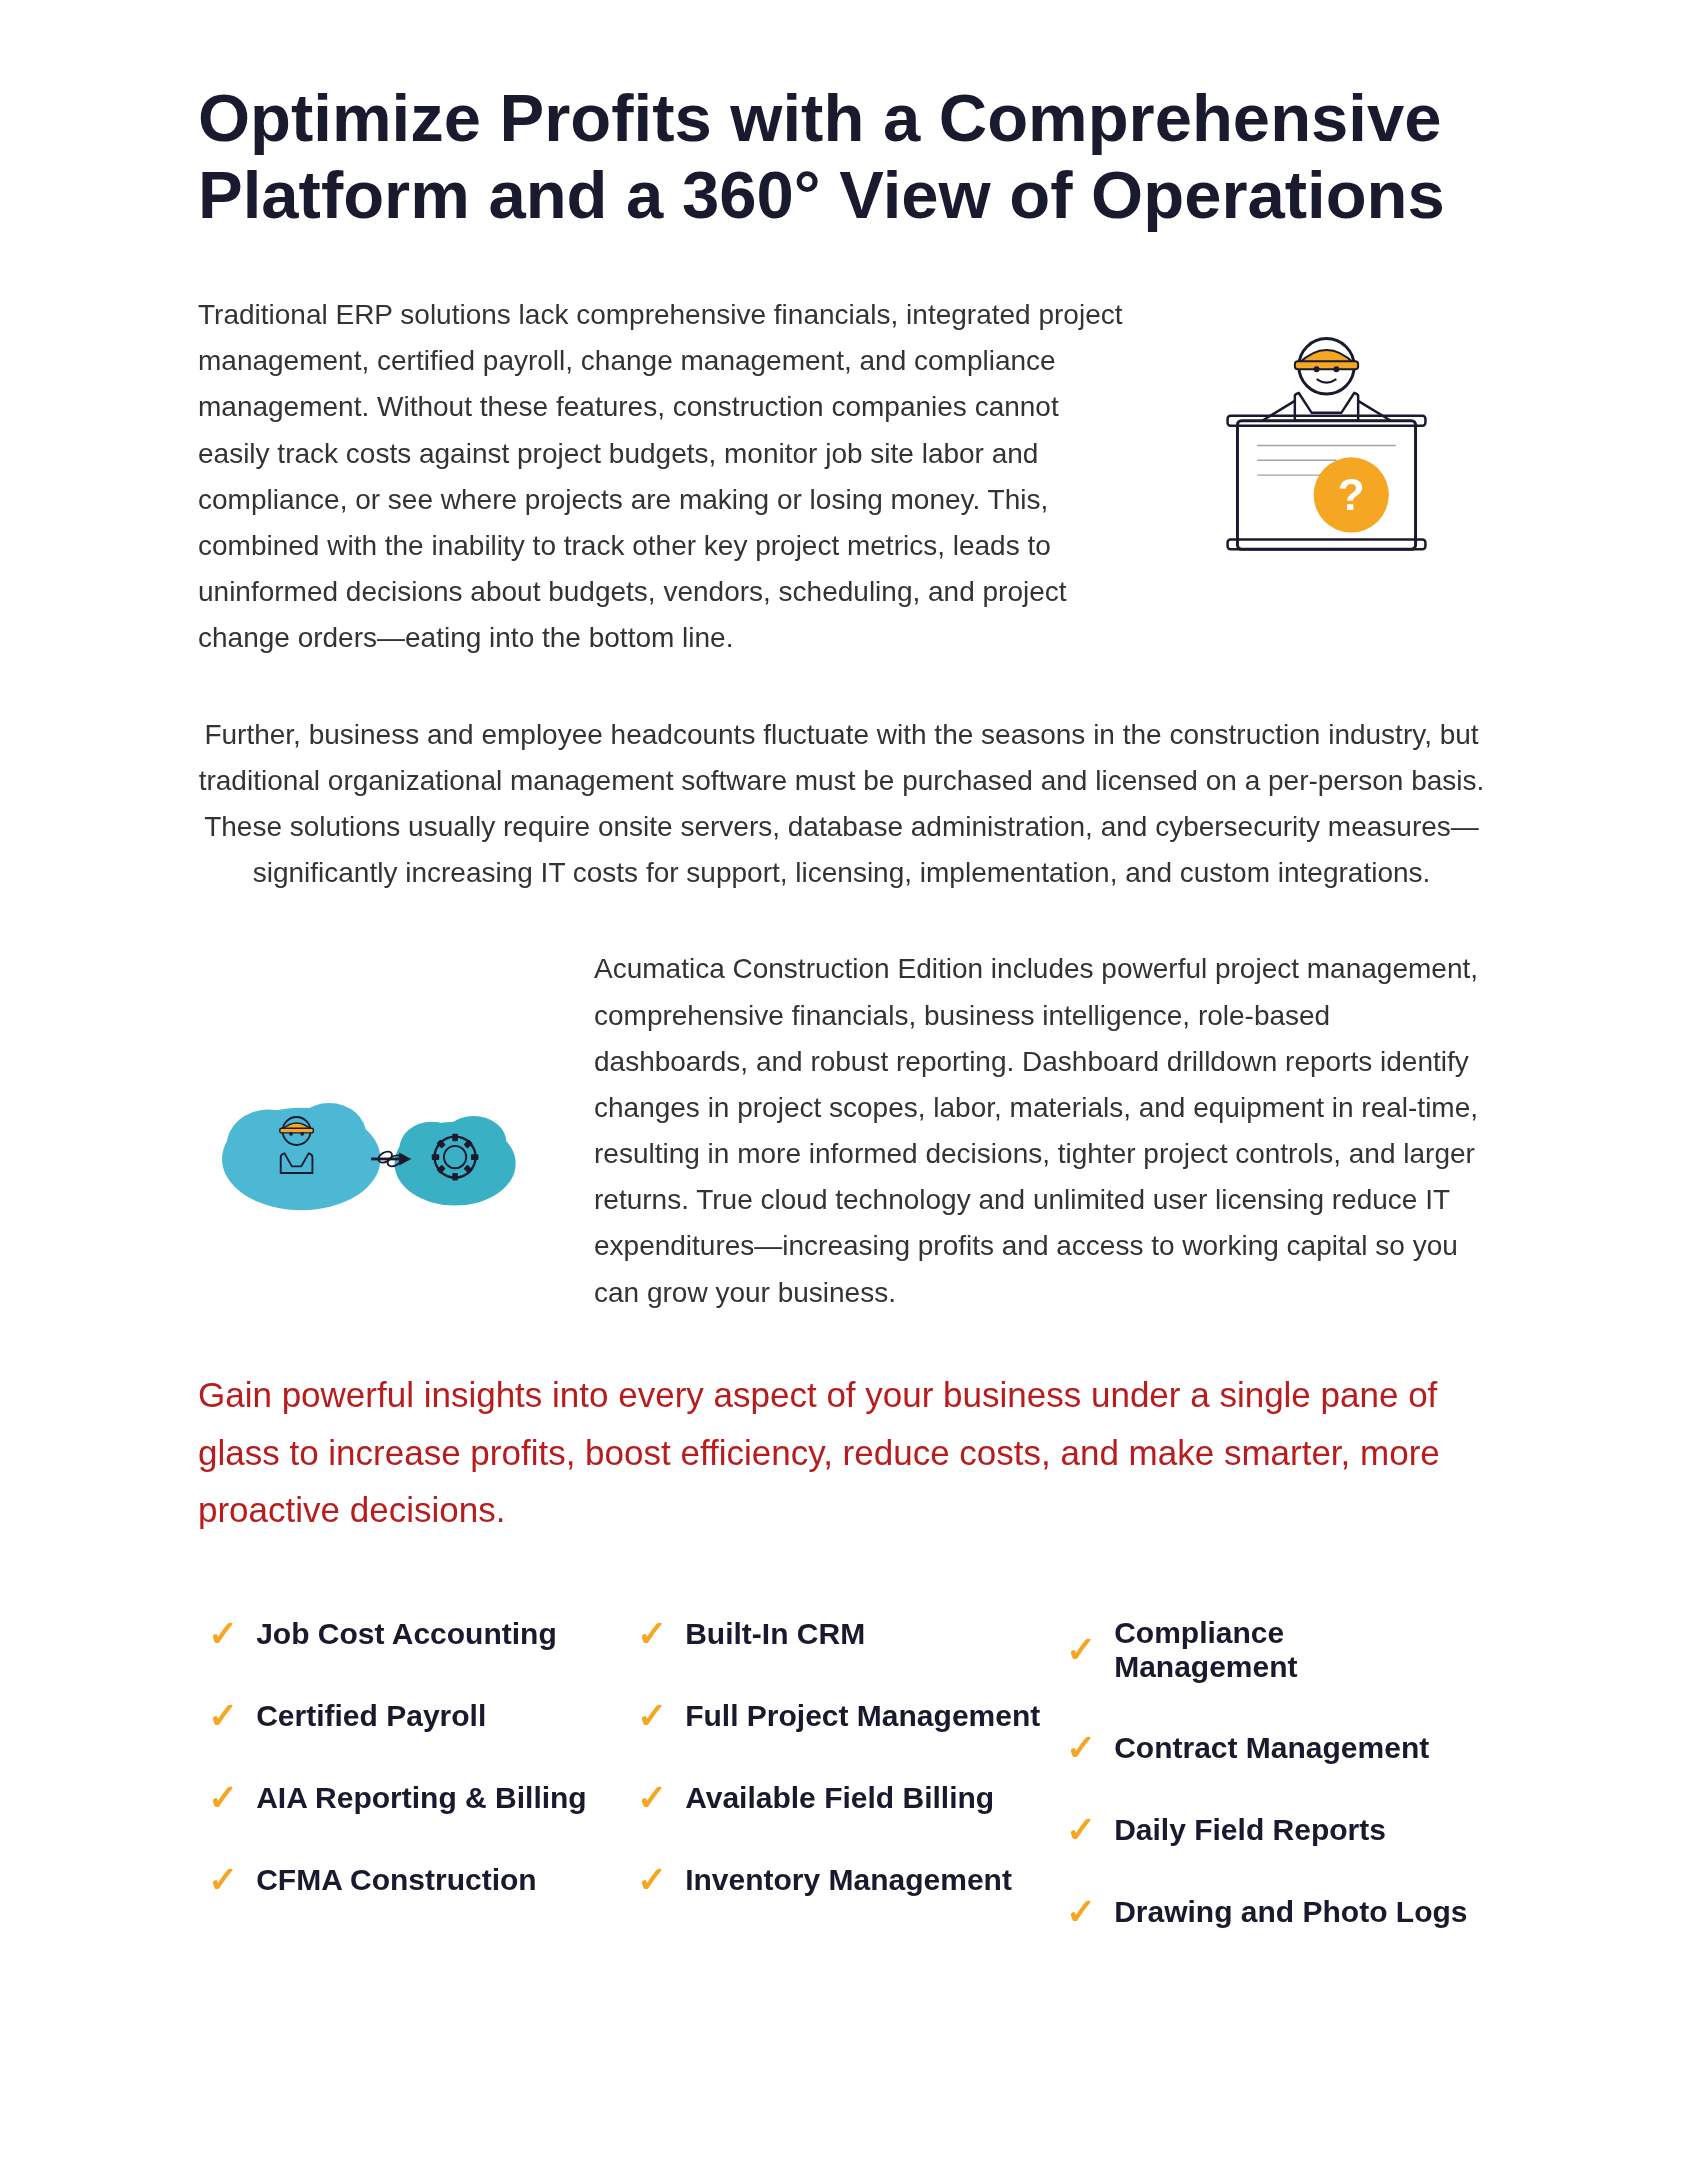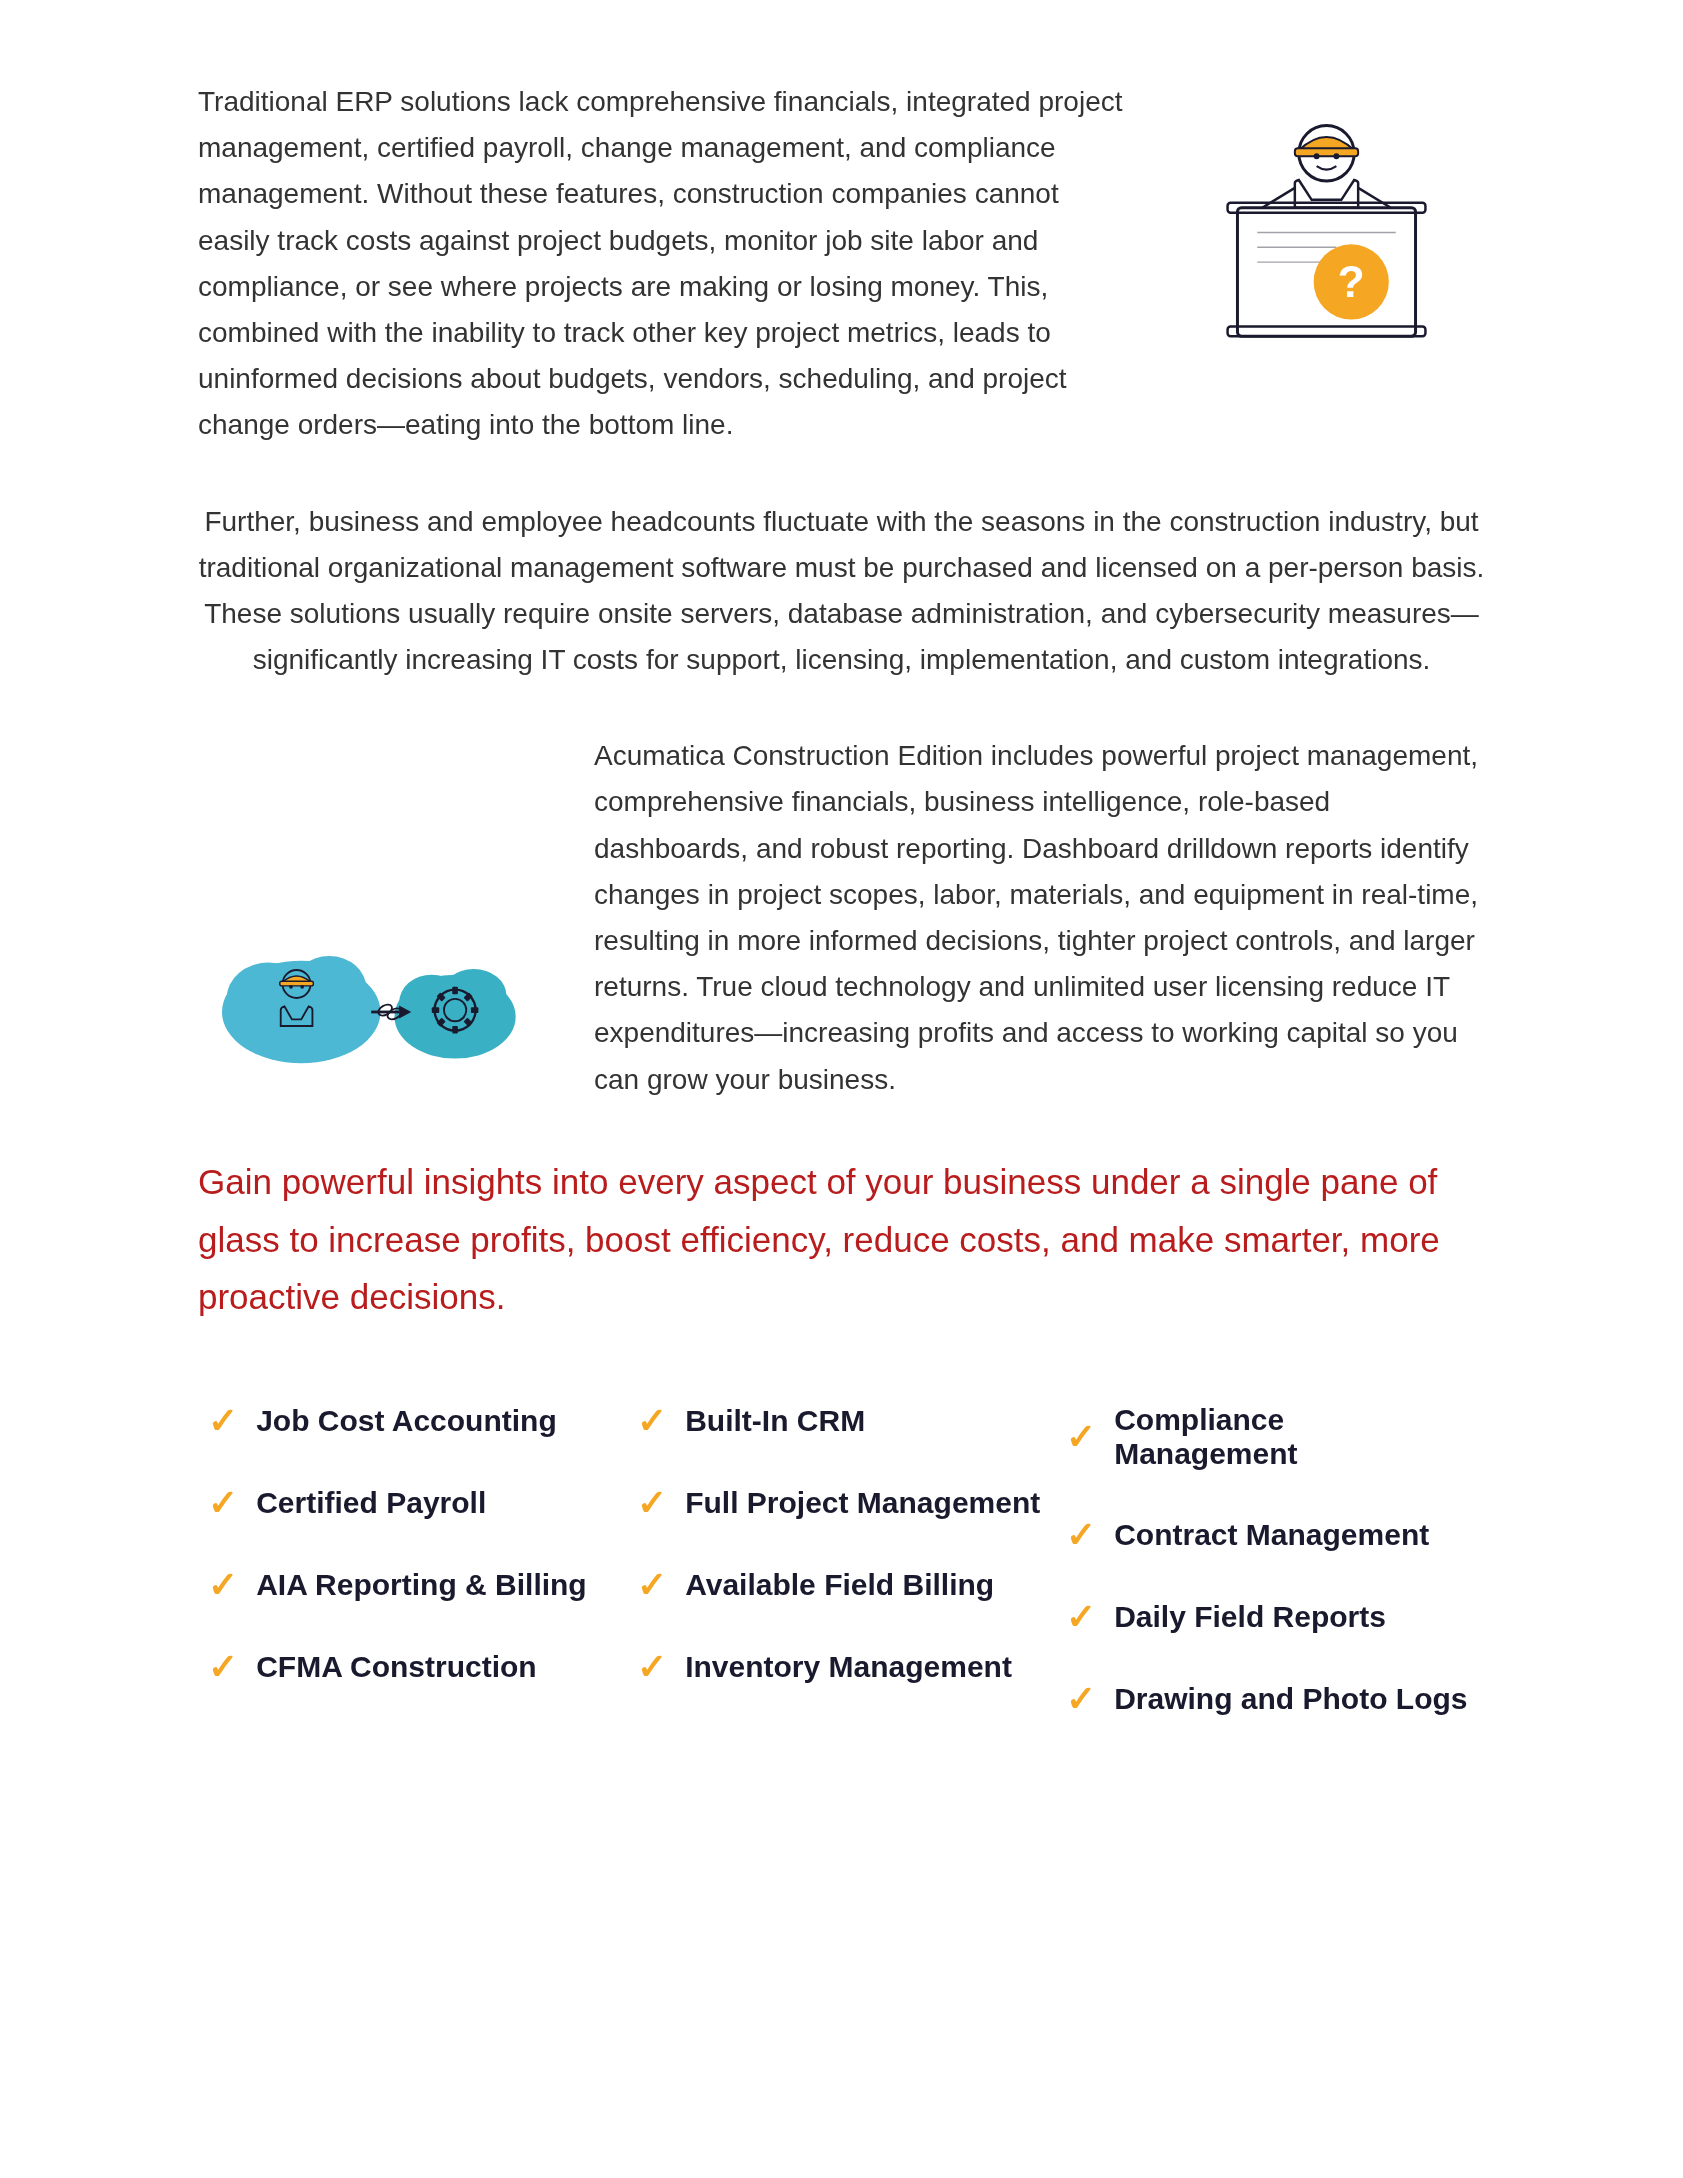--- a/index.html
+++ b/index.html
@@ -66,21 +66,21 @@
       line-height: 1.65;
       color: #333;
       font-family: 'Arial', sans-serif;
       font-weight: 400;
     }
 
     .middle-section {
       display: flex;
       gap: 59px;
       margin-bottom: 50px;
-      align-items: flex-end;
+      align-items: center;
     }
 
     .illustration-left {
       width: 337px;
       flex-shrink: 0;
       display: flex;
       align-items: center;
       justify-content: center;
     }
 
@@ -149,20 +149,21 @@
     .cloud-workflow-svg {
       width: 317px;
       height: 238px;
     }
   </style>
 </head>
 <body>
 
 <div class="page-container">
 
+  <h1 class="main-title">Optimize Profits with a Comprehensive Platform and a 360° View of Operations</h1>
 
   <div class="intro-section">
     <p class="intro-text">Traditional ERP solutions lack comprehensive financials, integrated project management, certified payroll, change management, and compliance management. Without these features, construction companies cannot easily track costs against project budgets, monitor job site labor and compliance, or see where projects are making or losing money. This, combined with the inability to track other key project metrics, leads to uninformed decisions about budgets, vendors, scheduling, and project change orders—eating into the bottom line.</p>
     <div class="illustration-right">
 
       <svg class="worker-blueprint-svg" viewBox="0 0 280 280" xmlns="http://www.w3.org/2000/svg">
 
         <rect x="50" y="120" width="180" height="130" rx="4" fill="none" stroke="#1a1a2e" stroke-width="3"></rect>
         <rect x="40" y="115" width="200" height="10" rx="3" fill="none" stroke="#1a1a2e" stroke-width="2.5"></rect>
         <rect x="40" y="240" width="200" height="10" rx="3" fill="none" stroke="#1a1a2e" stroke-width="2.5"></rect>

